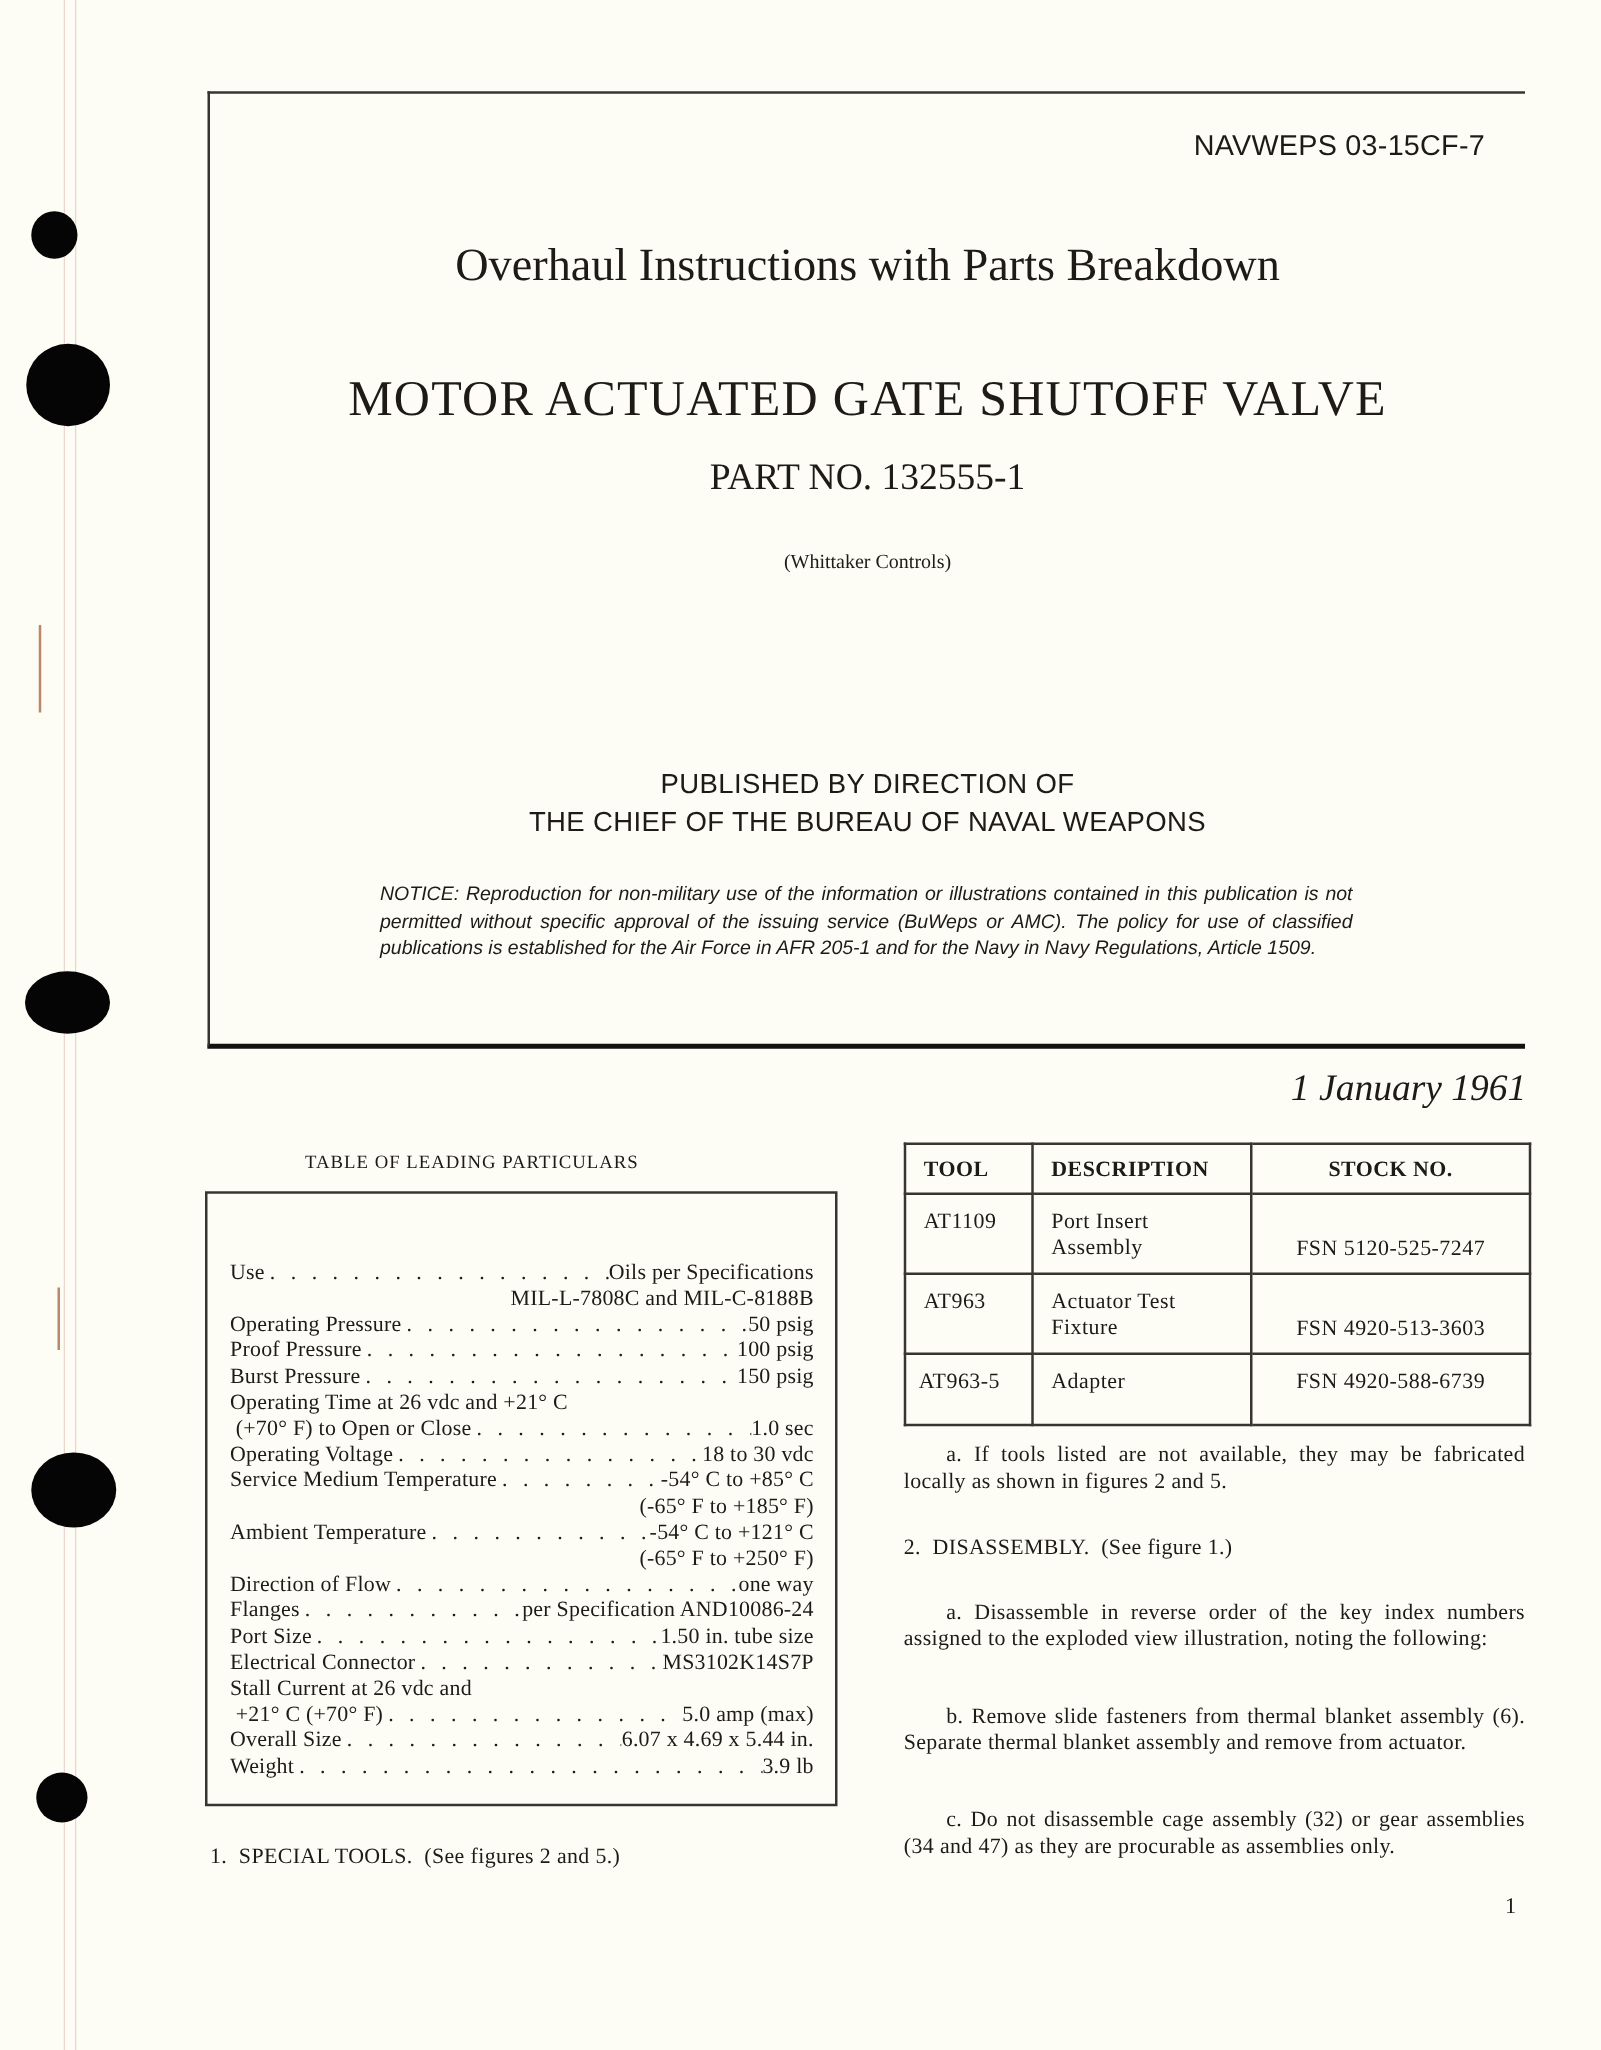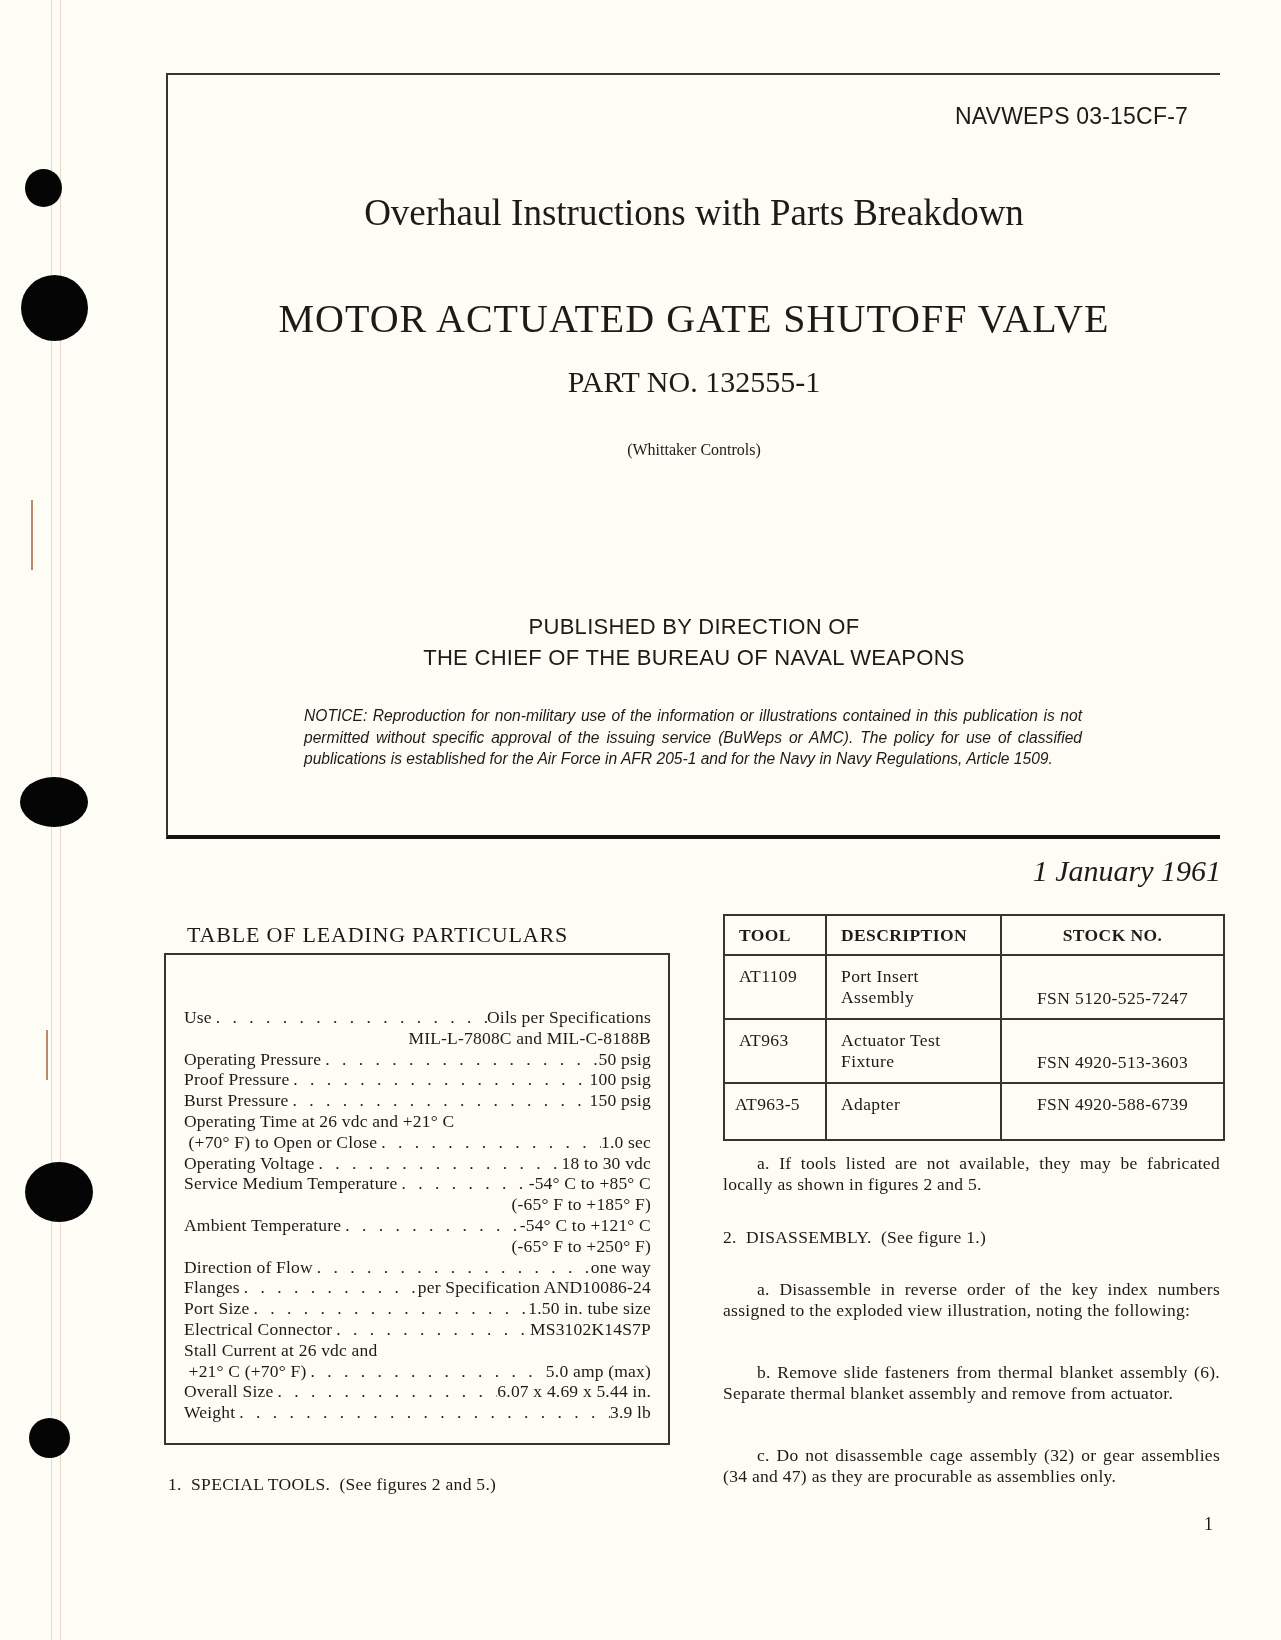--- a/index.html
+++ b/index.html
@@ -37,21 +37,21 @@
       position: absolute; left: 136px; top: 630px; width: 778px;
       font-family: "Liberation Sans", sans-serif; font-style: italic; font-size: 15.6px; line-height: 21.5px;
       text-align: justify;
     }
     .date {
       position: absolute; right: 60px; top: 854px;
       font-family: "Liberation Serif", serif; font-style: italic; font-size: 30px;
     }
     .tlp-heading {
       position: absolute; left: 160px; width: 435px; top: 922px; text-align: center;
-      font-family: "Liberation Serif", serif; font-size: 22px; letter-spacing: .8px;
+      font-family: "Liberation Serif", serif; font-size: 15px; letter-spacing: .8px;
     }
     .tlp-box {
       position: absolute; left: 164px; top: 953px; width: 506px; height: 492px;
       border: 2px solid #3a3430; box-sizing: border-box;
     }
     .tlp-rows { position: absolute; left: 18px; top: 52px; width: 467px; }
     .tlp-row {
       display: flex; font-family: "Liberation Serif", serif; font-size: 17.5px; line-height: 20.8px;
       letter-spacing: .2px; white-space: nowrap;
     }

